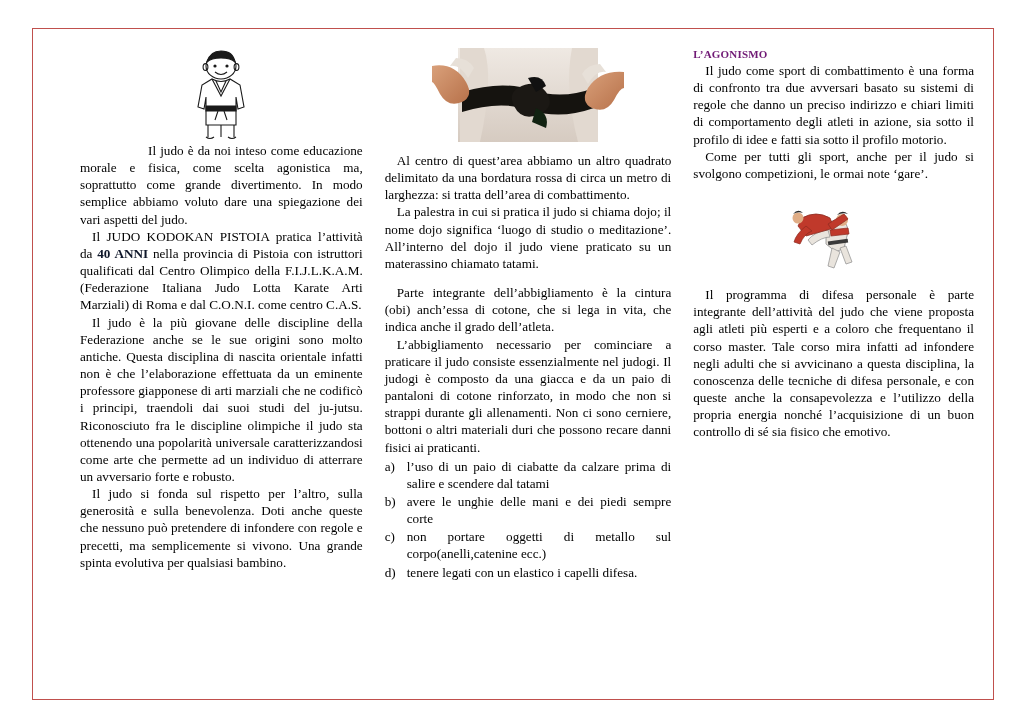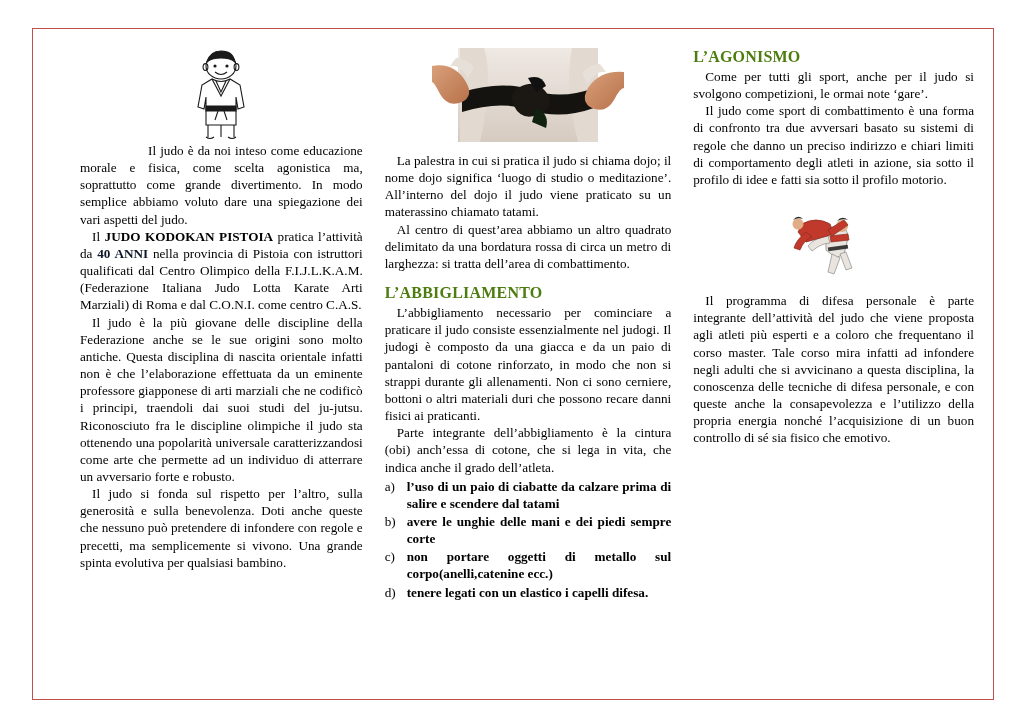--- a/index.html
+++ b/index.html
@@ -51,32 +51,32 @@
     font-size: 13.2px;
     line-height: 1.30;
     text-align: justify;
     text-justify: inter-word;
   }
   .indent { text-indent: 12px; }
   .indent-big { text-indent: 68px; }
 
   h2.heading {
     margin: 0 0 2px 0;
-    font-size: 16px;
+    font-size: 11px;
     font-weight: bold;
-    color: #4d7c0f;
+    color: #701a75;
     letter-spacing: 0.2px;
   }
   .sec-gap { height: 12px; }
 
   .red-strong {
     color: #0f172a;
     font-weight: bold;
   }
-  .bold { font-weight: bold; }
+  .bold { font-weight: normal; }
 
   
   .cartoon {
     width: 110px;
     height: 92px;
     margin: 0 auto 2px auto;
     display: block;
   }
 
   
@@ -108,21 +108,20 @@
     gap: 6px;
     margin-bottom: 1px;
   }
   ol.rules li .marker {
     width: 16px;
     flex: 0 0 16px;
   }
   ol.rules li .rtext {
     flex: 1 1 auto;
     text-align: justify;
-    font-weight: bold;
   }
 </style>
 </head>
 <body>
 
 <div class="page">
 
   <div class="border-frame"></div>
 
   <div class="columns">
@@ -190,28 +189,27 @@
         <path d="M96 30 q14 -4 18 8 l-10 6 z" fill="#111"></path>
         <path d="M104 60 q14 6 10 20 l-14 -6 z" fill="#121"></path>
 
         <path d="M0 18 q22 -4 34 16 q8 14 -4 20 q-14 6 -22 -8 q-6 -12 -8 -12 z" fill="url(#skin)"></path>
         <path d="M192 24 q-24 -2 -36 16 q-8 14 4 20 q14 6 22 -8 q6 -12 10 -12 z" fill="url(#skin)"></path>
 
         <path d="M24 10 q12 0 18 10 l-6 10 q-8 -14 -18 -12 z" fill="#e7e0d8"></path>
         <path d="M168 16 q-12 0 -18 10 l6 10 q8 -14 18 -12 z" fill="#e7e0d8"></path>
       </svg>
 
+      <p class="indent">Al centro di quest’area abbiamo un altro quadrato delimitato da una bordatura rossa di circa un metro di larghezza: si tratta dell’area di combattimento.</p>
       <p class="indent">La palestra in cui si pratica il judo si chiama dojo; il nome dojo significa ‘luogo di studio o meditazione’. All’interno del dojo il judo viene praticato su un materassino chiamato tatami.</p>
-      <p class="indent">Al centro di quest’area abbiamo un altro quadrato delimitato da una bordatura rossa di circa un metro di larghezza: si tratta dell’area di combattimento.</p>
 
       <div class="sec-gap"></div>
 
-      <h2 class="heading">L’ABBIGLIAMENTO</h2>
+      <p class="indent">Parte integrante dell’abbigliamento è la cintura (obi) anch’essa di cotone, che si lega in vita, che indica anche il grado dell’atleta.</p>
       <p class="indent">L’abbigliamento necessario per cominciare a praticare il judo consiste essenzialmente nel judogi. Il judogi è composto da una giacca e da un paio di pantaloni di cotone rinforzato, in modo che non si strappi durante gli allenamenti. Non ci sono cerniere, bottoni o altri materiali duri che possono recare danni fisici ai praticanti.</p>
-      <p class="indent">Parte integrante dell’abbigliamento è la cintura (obi) anch’essa di cotone, che si lega in vita, che indica anche il grado dell’atleta.</p>
 
       <ol class="rules">
         <li>
           <span class="marker">a)</span>
           <span class="rtext">l’uso di un paio di ciabatte da calzare prima di salire e scendere dal tatami</span>
         </li>
         <li>
           <span class="marker">b)</span>
           <span class="rtext">avere le unghie delle mani e dei piedi sempre corte</span>
         </li>
@@ -222,22 +220,22 @@
         <li>
           <span class="marker">d)</span>
           <span class="rtext">tenere legati con un elastico i capelli difesa.</span>
         </li>
       </ol>
     </div>
 
     <div class="col col-3">
 
       <h2 class="heading">L’AGONISMO</h2>
+      <p class="indent">Il judo come sport di combattimento è una forma di confronto tra due avversari basato su sistemi di regole che danno un preciso indirizzo e chiari limiti di comportamento degli atleti in azione, sia sotto il profilo di idee e fatti sia sotto il profilo motorio.</p>
       <p class="indent">Come per tutti gli sport, anche per il judo si svolgono competizioni, le ormai note ‘gare’.</p>
-      <p class="indent">Il judo come sport di combattimento è una forma di confronto tra due avversari basato su sistemi di regole che danno un preciso indirizzo e chiari limiti di comportamento degli atleti in azione, sia sotto il profilo di idee e fatti sia sotto il profilo motorio.</p>
 
       <svg class="throw-img" viewBox="0 0 120 74">
 
         <g>
           <path d="M52 30 q6 -10 14 -8 q8 2 8 12 l-4 16 l-8 4 l-10 -8 z" fill="#e9e4dd" stroke="#8c8c8c" stroke-width="0.8"></path>
           <circle cx="68" cy="22" r="6" fill="#e0ad86"></circle>
           <path d="M63 17 q5 -6 11 -1 q-5 -2 -11 1 z" fill="#2b2b2b"></path>
 
           <path d="M58 50 l-4 18 l6 2 l6 -16 z" fill="#e9e4dd" stroke="#8c8c8c" stroke-width="0.7"></path>
           <path d="M66 50 l6 16 l6 -2 l-6 -16 z" fill="#e9e4dd" stroke="#8c8c8c" stroke-width="0.7"></path>

